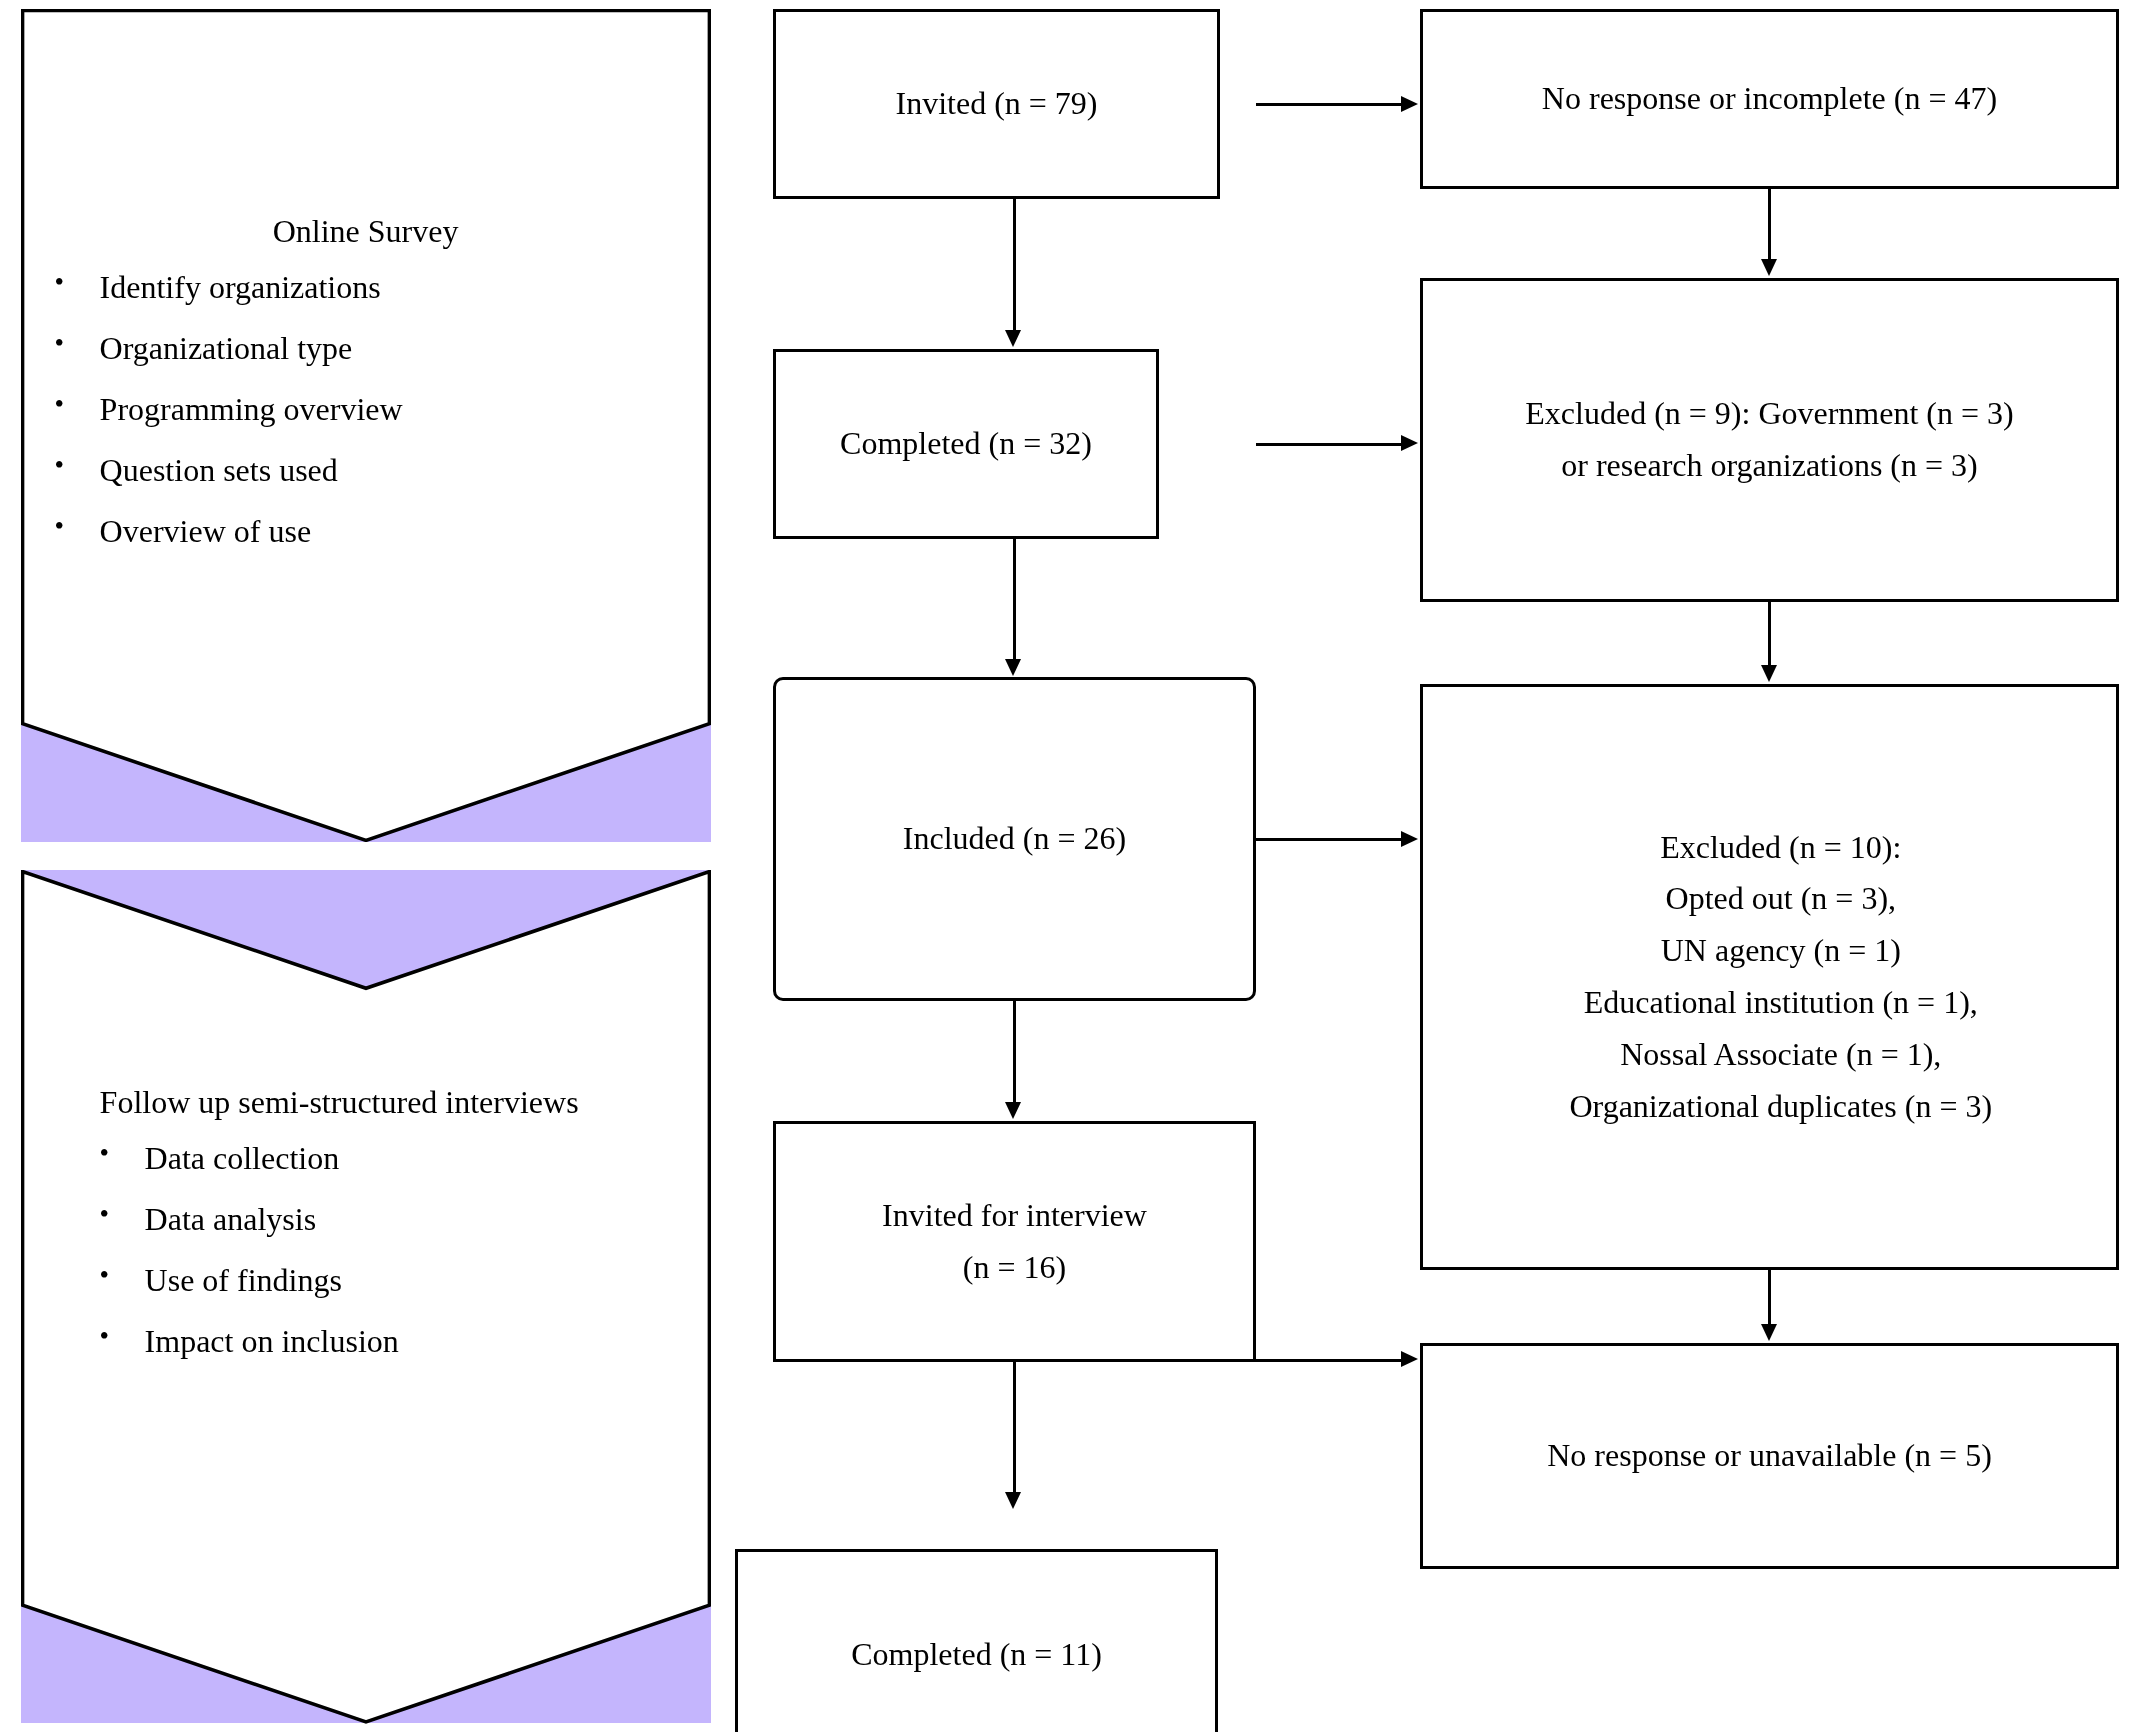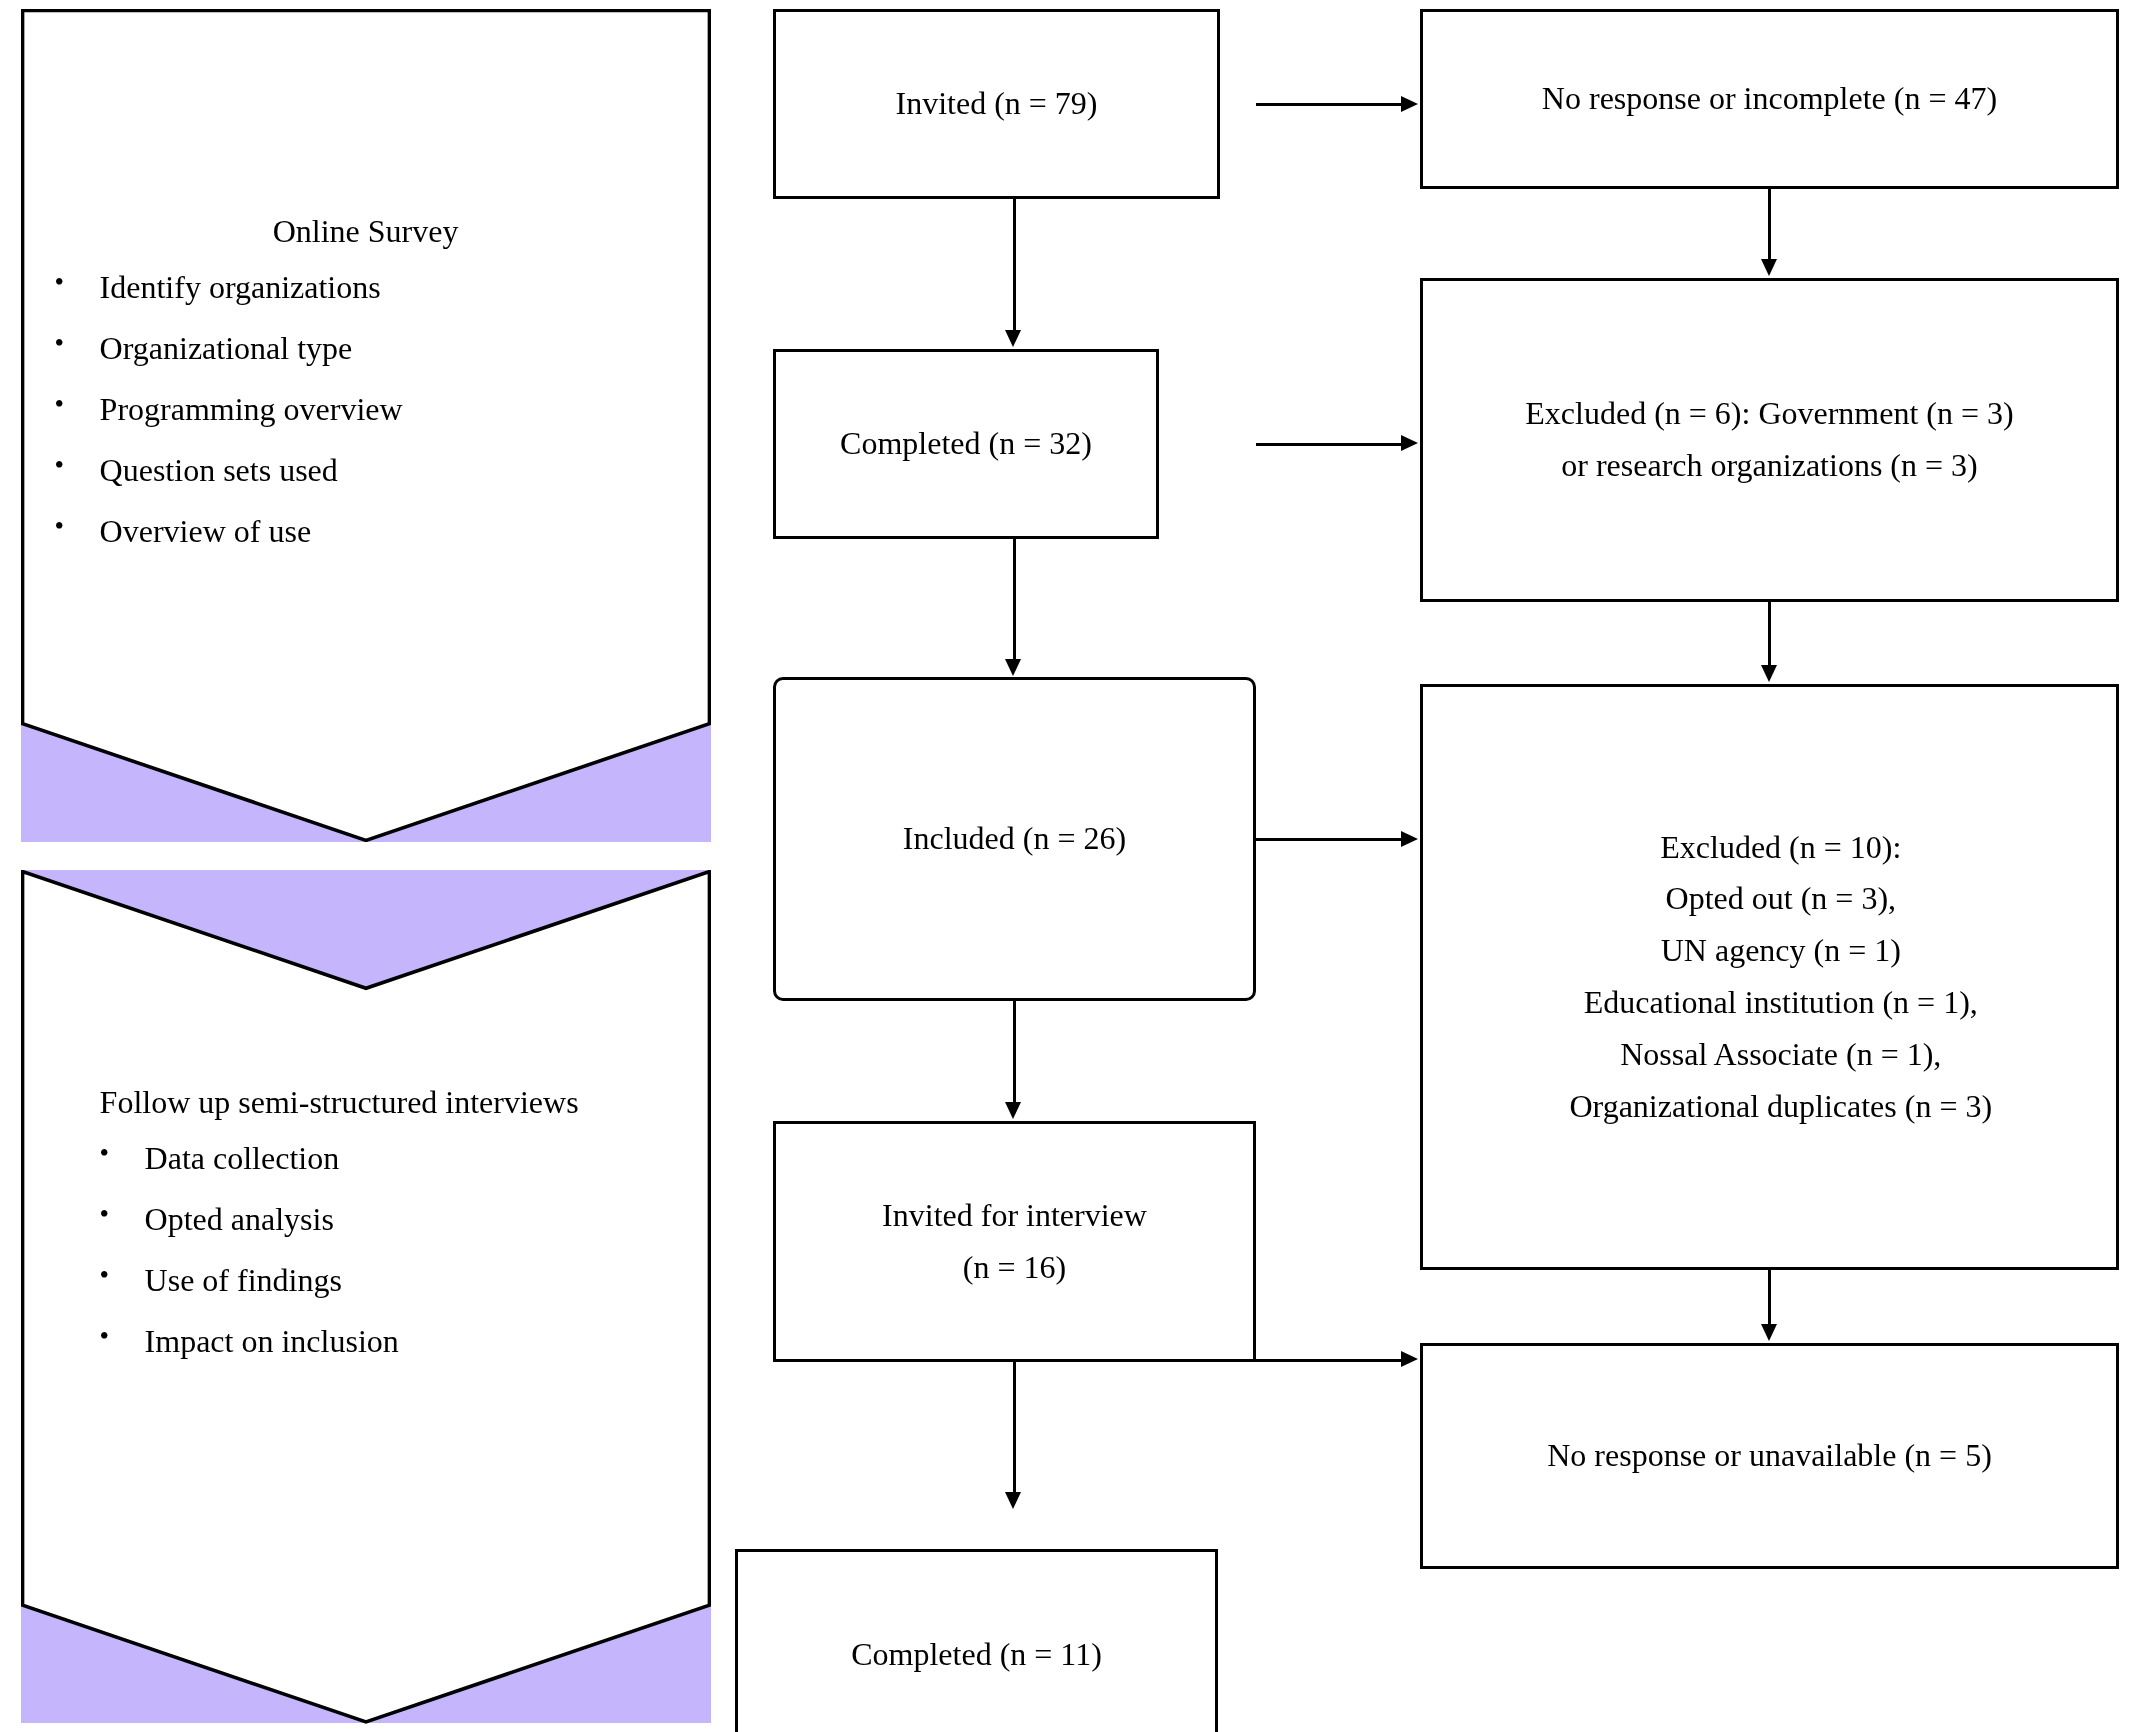--- a/index.html
+++ b/index.html
@@ -119,21 +119,21 @@
   </div>
 
   <div class="chev" style="left:20.6px; top:870px; width:690px; height:853px;">
     <svg class="edge" viewBox="0 0 1342 1660" preserveAspectRatio="none">
       <polygon points="3,3 671,230 1339,3 1339,1430 671,1657 3,1430" fill="#ffffff" stroke="#000000" stroke-width="7"></polygon>
     </svg>
     <div class="content" style="top:216px;padding-left:45px;">
       <div class="panel-title left-aligned">Follow up semi-structured interviews</div>
       <ul class="bullets">
         <li>Data collection</li>
-        <li>Opted analysis</li>
+        <li>Data analysis</li>
         <li>Use of findings</li>
         <li>Impact on inclusion</li>
       </ul>
     </div>
   </div>
 
   <div class="fbox" style="left:773px; top:9.3px; width:447px; height:190px;">
     <div class="lines">
       <div>Invited (n = 79)</div>
     </div>
@@ -165,21 +165,21 @@
   </div>
 
   <div class="fbox" style="left:1420px; top:9.3px; width:699px; height:180px;">
     <div class="lines">
       <div>No response or incomplete (n = 47)</div>
     </div>
   </div>
 
   <div class="fbox" style="left:1420px; top:278px; width:699px; height:324px;">
     <div class="lines">
-      <div>Excluded (n = 6): Government (n = 3)</div>
+      <div>Excluded (n = 9): Government (n = 3)</div>
       <div>or research organizations (n = 3)</div>
     </div>
   </div>
 
   <div class="fbox" style="left:1420px; top:684px; width:699px; height:586px;padding-left:36px;">
     <div class="lines">
       <div>Excluded (n = 10):</div>
       <div>Opted out (n = 3),</div>
       <div>UN agency (n = 1)</div>
       <div>Educational institution (n = 1),</div>

